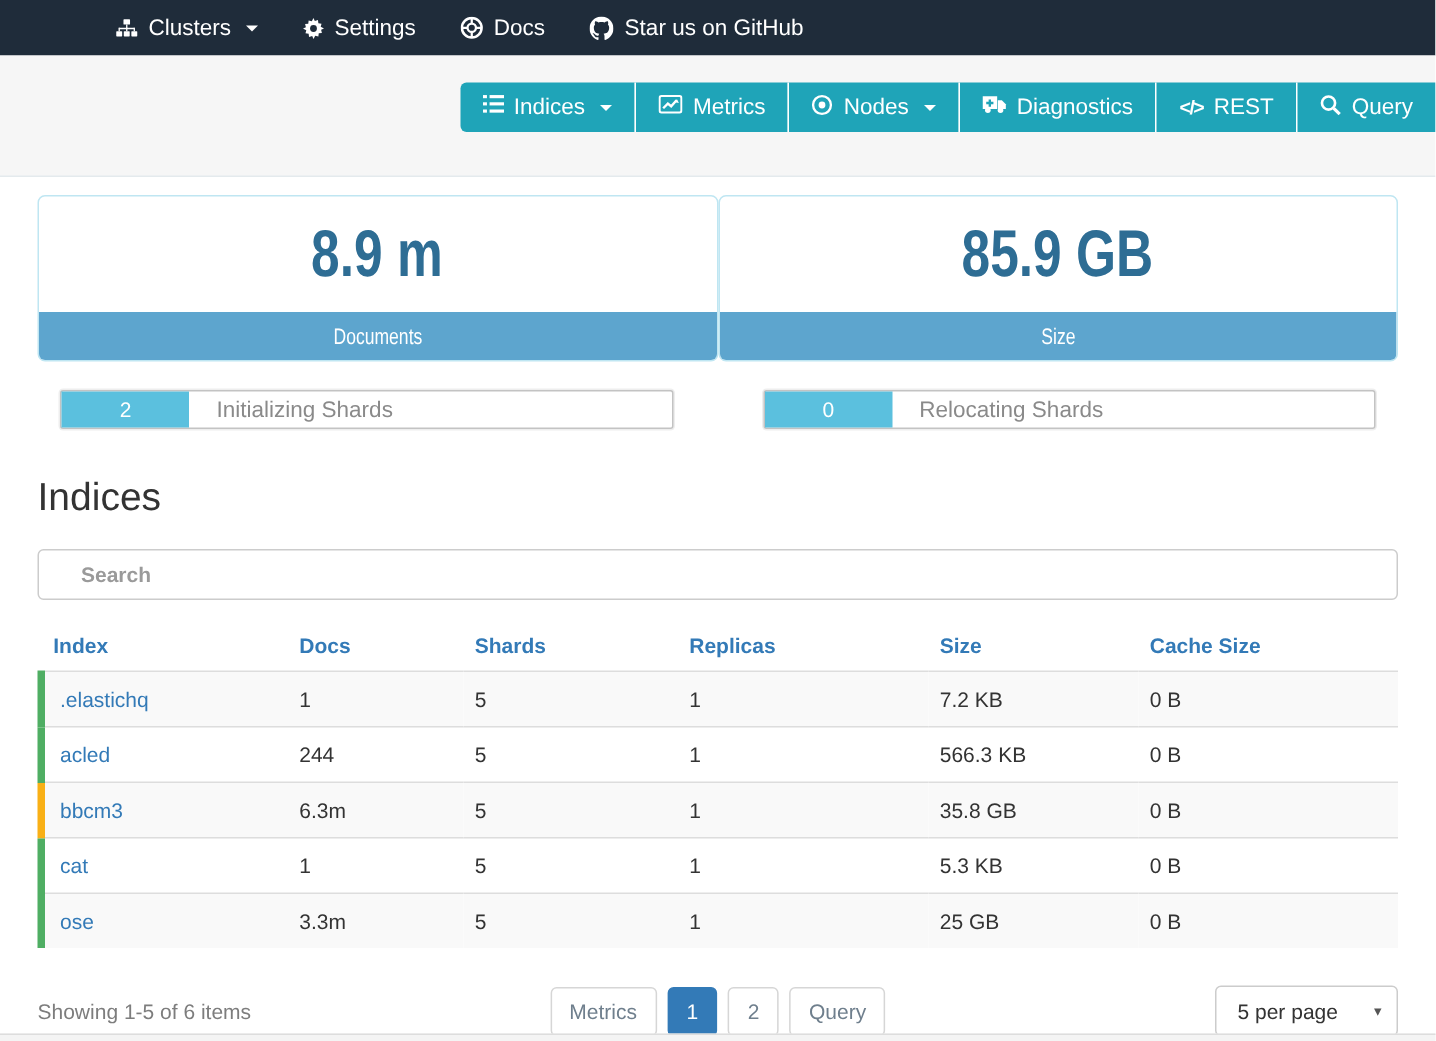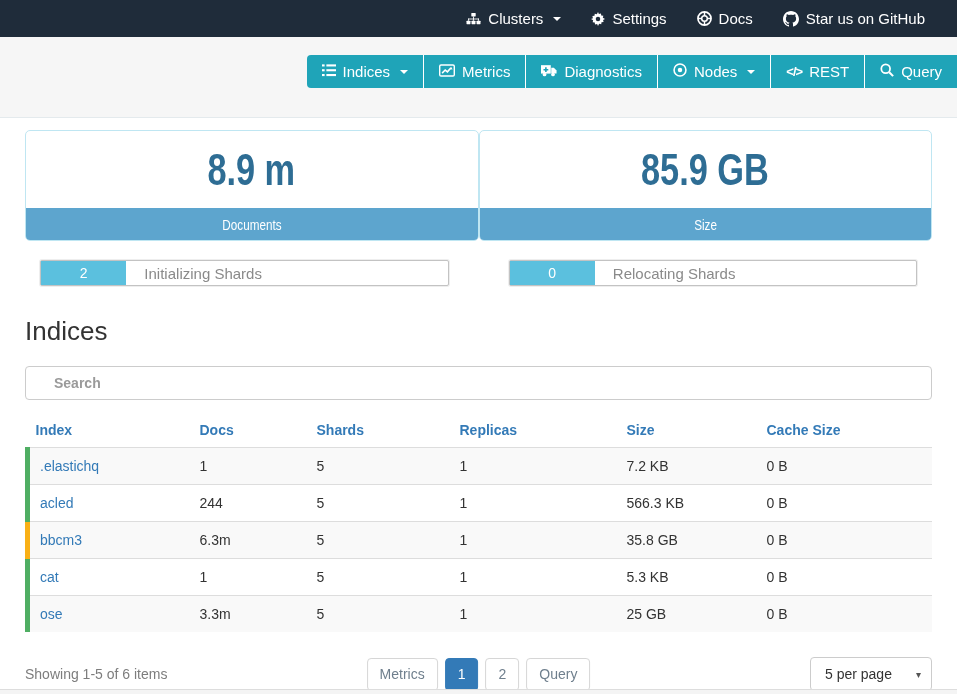--- a/index.html
+++ b/index.html
@@ -1,21 +1,21 @@
 <!DOCTYPE html>
 <html><head>
 <meta charset="utf-8">
 <style>
   * { margin:0; padding:0; box-sizing:border-box; }
   html,body { width:957px; height:694px; background:#fff; overflow:hidden;
     font-family:"Liberation Sans", sans-serif; color:#333; }
 
   
   .topnav { height:37px; background:#1f2c3a; display:flex; align-items:center;
-    justify-content:flex-end; padding-right:32px; }
+    justify-content:flex-start; padding-right:32px;padding-left:47px; }
   .topnav-item { display:flex; align-items:center; gap:7px; color:#fff;
     font-size:15px; margin-left:30px; cursor:pointer; }
   .topnav-item svg, .topnav-item .glyph { display:block; }
   .caret { display:inline-block; width:0; height:0; border-left:4px solid transparent;
     border-right:4px solid transparent; border-top:4px solid #fff; margin-left:3px; }
 
   
   .subnav { height:81px; background:#f6f6f6; border-bottom:1px solid #e4eaed;
     position:relative; }
   .btn-group { position:absolute; top:18px; right:0; display:flex; }
@@ -151,39 +151,39 @@
         <svg width="16" height="13" viewBox="0 0 18 14" fill="none">
             <rect x="0.8" y="0.8" width="16.4" height="12.4" rx="1.5" stroke="#fff" stroke-width="1.6"></rect>
             <path d="M3.5 10l3.5-3.5 2.5 2L13.5 4" stroke="#fff" stroke-width="1.8" fill="none"></path>
             <path d="M13.8 3l1.5 3-3-.5z" fill="#fff"></path>
           </svg>
       </span>
       <span>Metrics</span>
     </div>
     <div class="teal-btn">
       <span>
+        <svg width="14" height="14" viewBox="0 0 16 16" fill="none">
+            <circle cx="8" cy="8" r="6.8" stroke="#fff" stroke-width="1.8"></circle>
+            <circle cx="8" cy="8" r="2.6" fill="#fff"></circle>
+          </svg>
+      </span>
+      <span>Nodes</span>
+      <span class="caret"></span>
+    </div>
+    <div class="teal-btn">
+      <span>
         <svg width="16" height="13" viewBox="0 0 18 14" fill="#fff">
             <path d="M0 1h11v9.5H0z"></path>
             <path d="M11.5 4h3l3 3v3.5h-6z"></path>
             <circle cx="4" cy="11.5" r="2.1"></circle>
             <circle cx="13.5" cy="11.5" r="2.1"></circle>
             <path d="M4.6 3.4h1.8v1.8h1.8V7H6.4v1.8H4.6V7H2.8V5.2h1.8z" fill="#1fa4b8"></path>
           </svg>
       </span>
       <span>Diagnostics</span>
-    </div>
-    <div class="teal-btn">
-      <span>
-        <svg width="14" height="14" viewBox="0 0 16 16" fill="none">
-            <circle cx="8" cy="8" r="6.8" stroke="#fff" stroke-width="1.8"></circle>
-            <circle cx="8" cy="8" r="2.6" fill="#fff"></circle>
-          </svg>
-      </span>
-      <span>Nodes</span>
-      <span class="caret"></span>
     </div>
     <div class="teal-btn">
       <span class="code-glyph">&lt;/&gt;</span>
       <span>REST</span>
     </div>
     <div class="teal-btn">
       <span>
         <svg width="14" height="14" viewBox="0 0 16 16" fill="none">
             <circle cx="6.5" cy="6.5" r="5" stroke="#fff" stroke-width="2"></circle>
             <path d="M10.5 10.5L15 15" stroke="#fff" stroke-width="2.4"></path>

